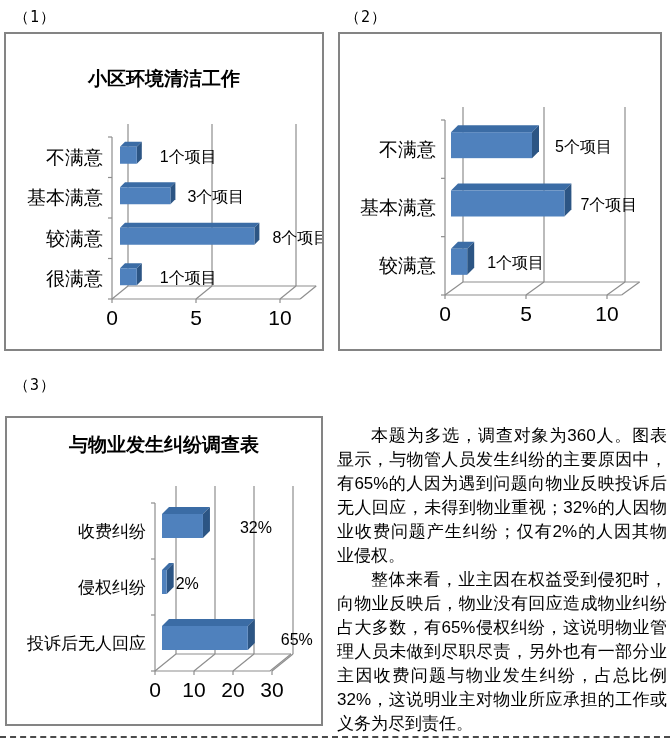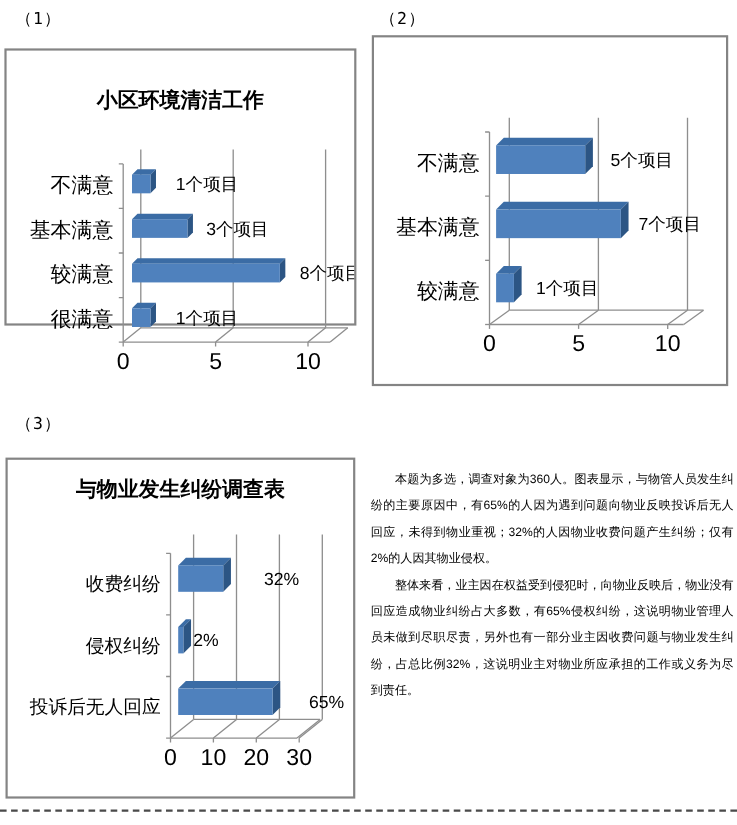--- a/index.html
+++ b/index.html
@@ -4,27 +4,27 @@
 <style>
   html,body{margin:0;padding:0;background:#ffffff;}
   .page{position:relative;width:670px;height:750px;background:#ffffff;overflow:hidden;
         font-family:"Liberation Sans","DejaVu Sans",sans-serif;color:#000;}
   .fig-label{position:absolute;font-size:15px;color:#000;letter-spacing:1px;
              font-family:"DejaVu Sans Mono","Liberation Mono",monospace;}
   .panel{position:absolute;background:#ffffff;border:2px solid #848484;box-sizing:border-box;}
   .panel svg{position:absolute;left:0;top:0;}
   .chart-title{position:absolute;left:0;right:0;text-align:center;font-weight:bold;
                font-size:19px;color:#000;}
-  #panel1{left:4px;top:44px;width:320px;height:252px;}
+  #panel1{left:4px;top:32px;width:320px;height:319px;}
   #panel2{left:338px;top:32px;width:324px;height:319px;}
   #panel3{left:5px;top:416px;width:318px;height:310px;}
   #lab1{left:14px;top:8px;}
   #lab2{left:345px;top:8px;}
   #lab3{left:14px;top:376px;}
-  .analysis{position:absolute;left:337px;top:424px;width:330px;font-size:11px;
+  .analysis{position:absolute;left:337px;top:424px;width:330px;font-size:17px;
             line-height:24px;text-align:justify;color:#000;}
   .analysis p{margin:0;text-indent:2em;}
   .separator{position:absolute;left:0;top:736px;width:670px;height:0;
              border-top:2px dashed #4a4a4a;}
   text{font-family:"Liberation Sans","DejaVu Sans",sans-serif;}
 </style>
 </head>
 <body>
 
 <div class="page">

